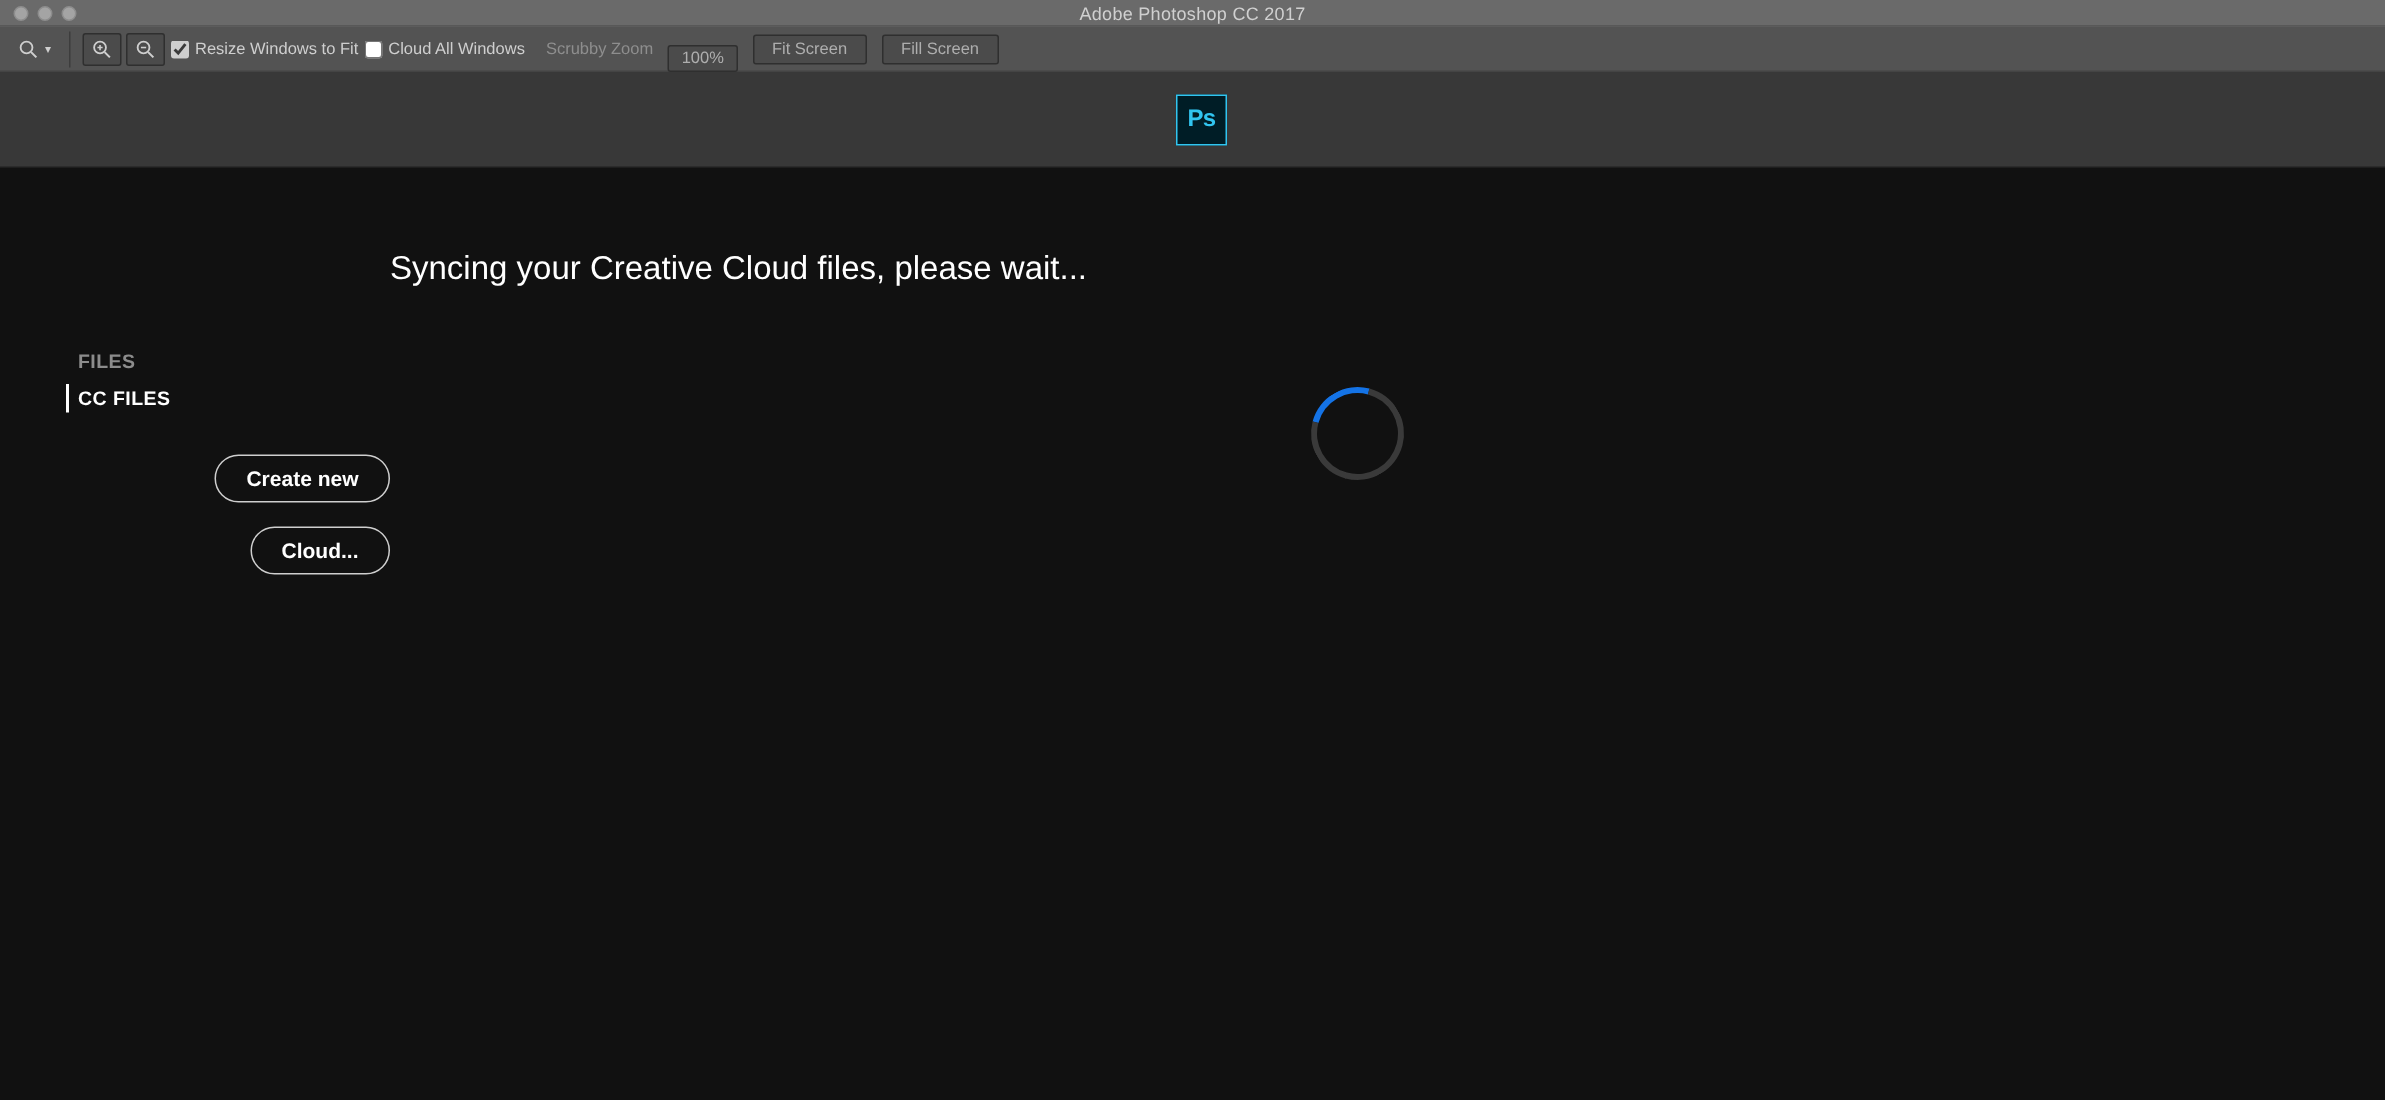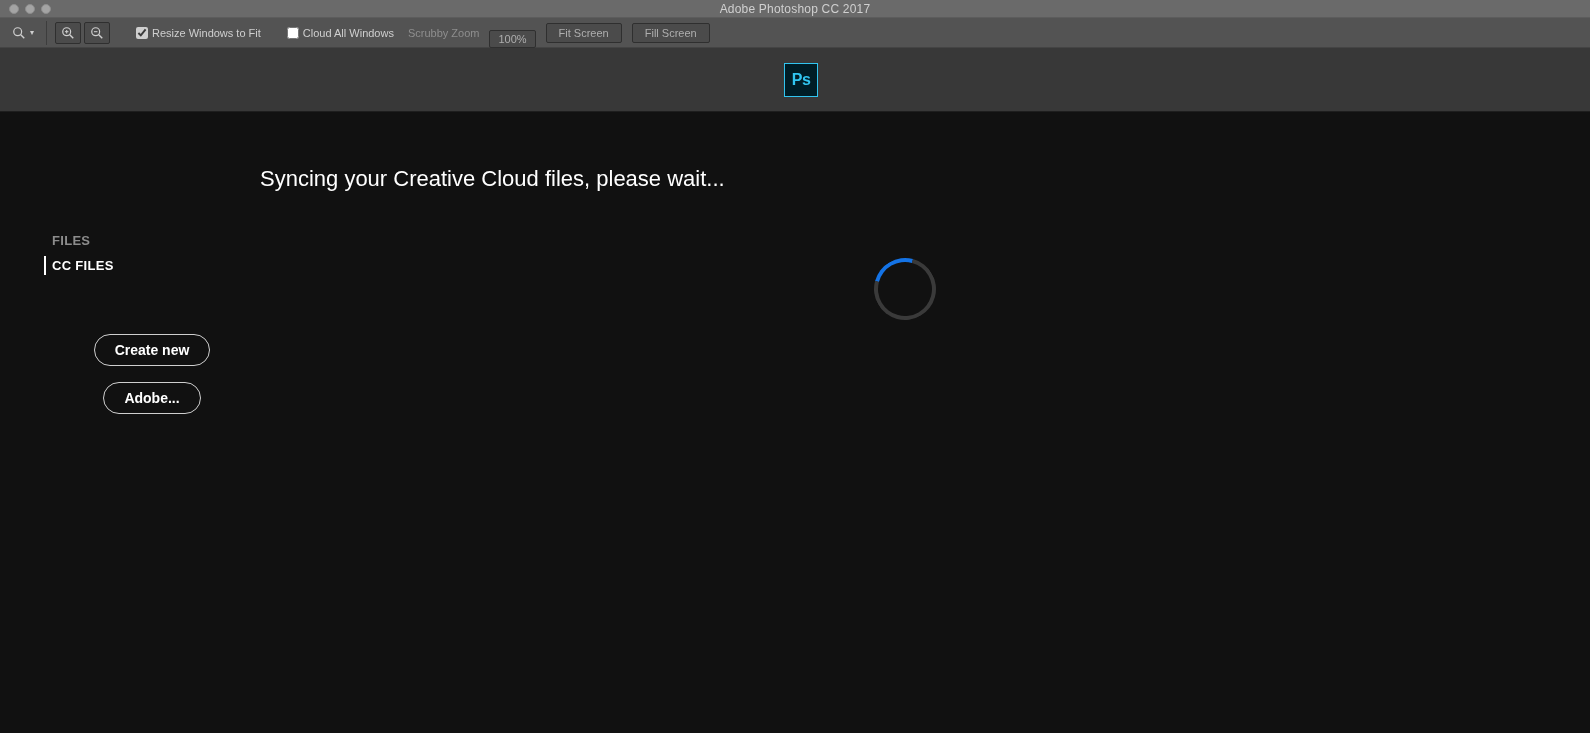--- a/index.html
+++ b/index.html
@@ -26,39 +26,39 @@
     border-top:1px solid #5c5c5c;border-bottom:1px solid #444;
     font-size:11px;color:var(--text-light);
   }
   .tool-group{display:flex;align-items:center;height:100%;}
   .zoom-tool{display:flex;align-items:center;gap:2px;padding:2px 4px;}
   .mag{width:14px;height:14px;display:inline-block;}
   .chev{font-size:8px;color:#cfcfcf;margin-left:2px;}
   .divider{width:1px;height:24px;background:#3d3d3d;margin:0 4px;}
   .icon-btn{width:26px;height:22px;border:1px solid #2f2f2f;background:#4b4b4b;display:flex;align-items:center;justify-content:center;border-radius:2px;}
   .icon-btn + .icon-btn{margin-left:-1px;}
-  .chk{display:flex;align-items:flex-start;gap:4px;margin-left:22px;}
+  .chk{display:flex;align-items:flex-start;gap:4px;margin-left:0;}
   .chk input{accent-color:#cfcfcf;width:12px;height:12px;margin:0;}
   .opt-label{color:#cfcfcf;font-size:11px;white-space:nowrap;}
   .opt-disabled{color:#8e8e8e;margin-left:10px;font-size:11px;}
   .sel-box{border:1px solid #2f2f2f;background:#4b4b4b;color:#aeaeae;font-size:11px;padding:2px 8px;border-radius:2px;margin-left:6px;margin-top:12px;}
   .flat-btn{border:1px solid #2f2f2f;background:#4b4b4b;color:#aeaeae;font-size:11px;padding:3px 12px;border-radius:2px;margin-left:6px;}
   .toolbar2{
     height:64px;background:var(--toolbar2);display:flex;align-items:center;padding-left:12px;
     border-bottom:1px solid #1e1e1e;
     justify-content:center;
   }
   .ps-logo{width:34px;height:34px;border:1px solid var(--accent);background:#001d26;display:flex;align-items:center;justify-content:center;}
   .ps-logo span{color:var(--accent);font-weight:700;font-size:16px;font-family:Arial,sans-serif;letter-spacing:-.5px;}
   .start-area{position:absolute;top:112px;left:0;right:0;bottom:0;background:var(--body);}
   .sidebar{position:absolute;left:0;top:0;width:260px;padding-top:116px;}
   .nav-item{font-size:13px;font-weight:700;letter-spacing:.3px;color:#8c8c8c;padding:5px 0 5px 52px;cursor:pointer;position:relative;}
   .nav-item.active{color:#fff;}
   .nav-item.active::before{content:"";position:absolute;left:44px;top:3px;bottom:3px;width:2px;background:#fff;}
-  .actions{margin-top:56px;padding-left:44px;display:flex;flex-direction:column;gap:16px;align-items:center;}
+  .actions{margin-top:25px;padding-left:44px;display:flex;flex-direction:column;gap:16px;align-items:flex-end;}
   .pill{border:1.5px solid #cfcfcf;background:transparent;color:#fff;font-size:14px;font-weight:600;padding:7px 20px;border-radius:20px;cursor:pointer;}
   .main-msg{position:absolute;top:54px;left:260px;right:40px;color:#fff;font-size:22px;font-weight:400;}
   .spinner-wrap{position:absolute;top:146px;left:260px;right:40px;display:flex;justify-content:center;}
   .spinner{width:62px;height:62px;border-radius:50%;border:4px solid #3a3a3a;border-top-color:var(--accent2);transform:rotate(-30deg);animation:spin 1.2s linear infinite;}
   @keyframes spin{to{transform:rotate(330deg);}}
 </style>
 </head>
 <body>
 
 <div class="titlebar">
@@ -123,21 +123,21 @@
 <div class="start-area">
   <div class="sidebar">
     <div class="nav-item">
       <span>FILES</span>
     </div>
     <div class="nav-item active">
       <span>CC FILES</span>
     </div>
     <div class="actions">
       <button class="pill">Create new</button>
-      <button class="pill">Adobe...</button>
+      <button class="pill">Cloud...</button>
     </div>
   </div>
 
   <div class="main-msg">Syncing your Creative Cloud files, please wait...</div>
 
   <div class="spinner-wrap">
     <div class="spinner"></div>
   </div>
 </div>
 

